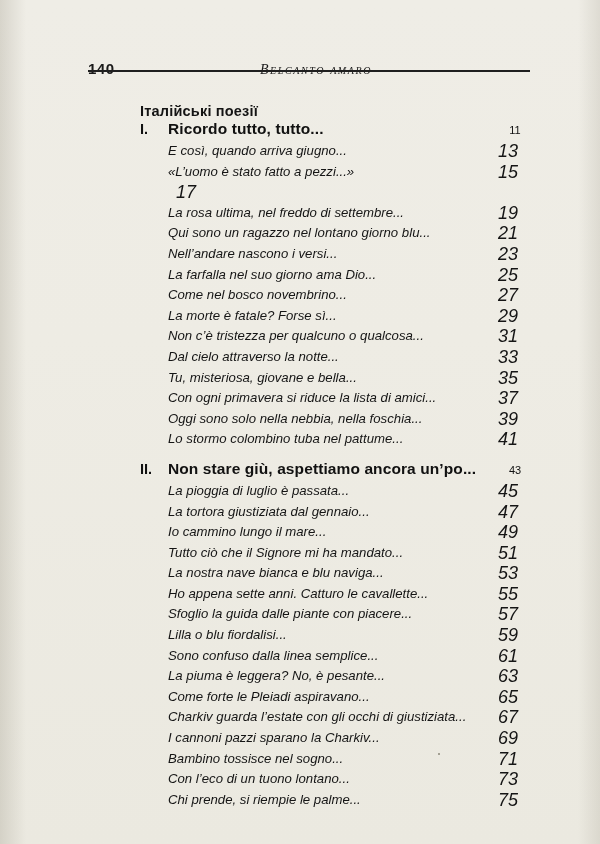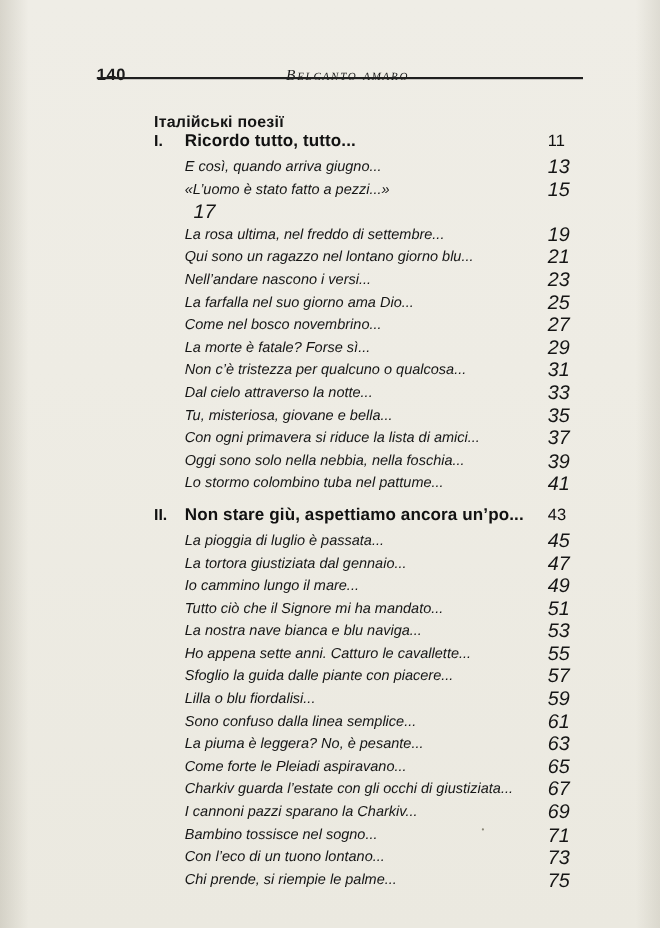--- a/index.html
+++ b/index.html
@@ -115,23 +115,23 @@
     font-weight: 700;
     font-size: 14.5px;
   }
   .part-title {
     flex: 1;
     letter-spacing: 0.1px;
   }
   .part-page {
     flex: none;
     width: 34px;
-    text-align: left;
+    text-align: center;
     font-weight: 400;
-    font-size: 15px;
+    font-size: 11px;
     padding-left: 8px;
   }
 
   .entry {
     display: flex;
     align-items: flex-start;
     font-size: 13.2px;
     line-height: 20.6px;
     color: #151515;
     font-style: italic;

